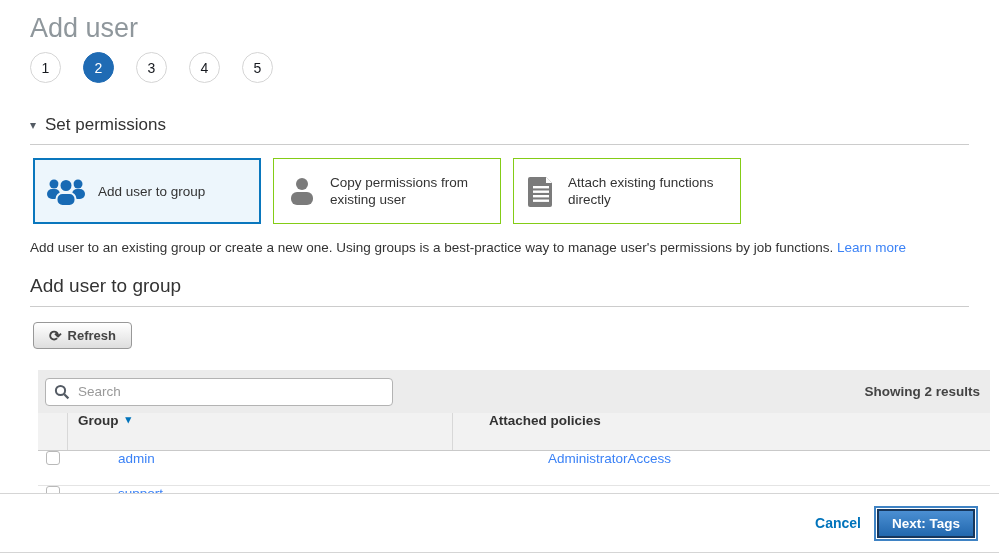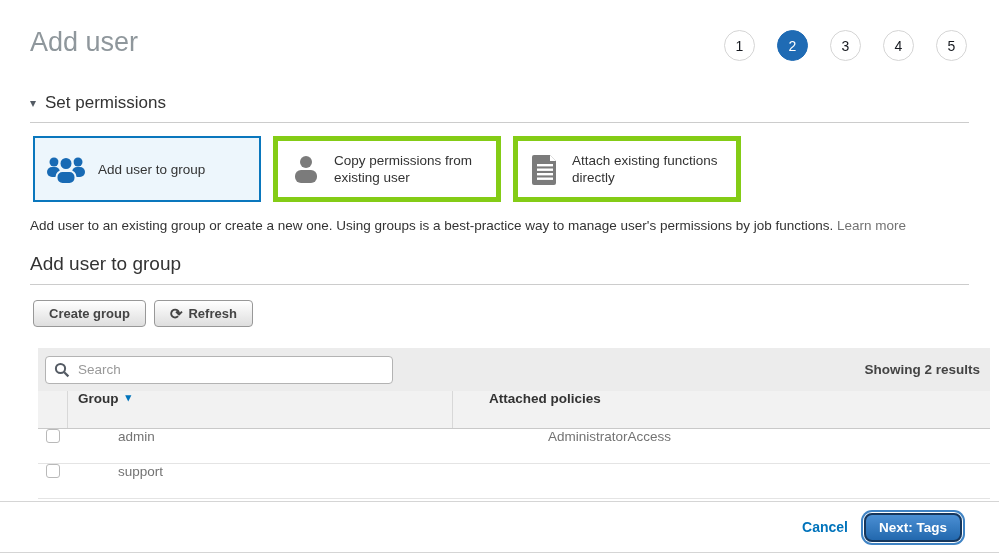--- a/index.html
+++ b/index.html
@@ -9,21 +9,22 @@
     background: #fff;
     font-family: "Liberation Sans", sans-serif;
     color: #333;
     position: relative;
     overflow: hidden;
   }
 
   
   .page-header {
     display: flex; justify-content: space-between; align-items: flex-start;
-    padding: 24px 30px 0 30px;
+    padding: 10px 30px 0 30px;
+    flex-direction: column;
   }
   .page-title {
     font-size: 27px; font-weight: 400; color: #8f979c;
     margin: 0; line-height: 36px;
   }
   .steps { display: flex; gap: 22px; margin-top: 6px; margin-right: 2px; }
   .step {
     width: 31px; height: 31px; border-radius: 50%;
     border: 1px solid #d5d5d5; background: #fff; color: #16191f;
     display: flex; align-items: center; justify-content: center;
@@ -38,32 +39,32 @@
     padding-bottom: 9px;
     border-bottom: 1px solid #ccc;
     display: flex; align-items: center; gap: 9px;
   }
   .caret { font-size: 12px; color: #545b64; }
 
   
   .cards { display: flex; gap: 12px; margin: 13px 30px 0 33px; }
   .card {
     width: 228px; height: 66px;
-    border: 5px solid #84cc16; background: #fff;
+    border: 1px solid #84cc16; background: #fff;
     display: flex; align-items: center; gap: 12px;
     padding: 8px 12px; cursor: pointer;
   }
   .card.selected {
     border: 2px solid #0a77bd; background: #edf6fc; padding: 0 11px;
   }
   .card-label { font-size: 13.5px; line-height: 17px; color: #333; }
 
   
   .desc { margin: 16px 30px 0 30px; font-size: 13.5px; color: #333; }
-  a.link { color: #737373; text-decoration: none; cursor: pointer; }
+  a.link { color: #3b82f6; text-decoration: none; cursor: pointer; }
 
   
   .group-heading {
     margin: 20px 30px 0 30px;
     font-size: 19px; font-weight: 400; color: #333;
     padding-bottom: 9px; border-bottom: 1px solid #ccc;
   }
   .actions { display: flex; gap: 8px; margin: 15px 30px 0 33px; }
   .btn {
     background: linear-gradient(#ffffff, #dedede);
@@ -111,31 +112,31 @@
   .col-policies { flex: 1; padding-left: 15px; }
   .thead .col-policies { border-left: 1px solid #d8d8d8; margin-left: -1px; padding-left: 36px; }
   .sort-arrow { color: #0073bb; font-size: 11px; }
   .checkbox {
     width: 14px; height: 14px; background: #fff;
     border: 1px solid #b9b9b9; border-radius: 3px; cursor: pointer;
   }
 
   
   .footer {
-    position: absolute; left: 0; right: 0; bottom: 4px; height: 52px;
+    position: absolute; left: 0; right: 0; bottom: 4px; height: 60px;
     background: #fff;
     border-top: 1px solid #d5d5d5; border-bottom: 1px solid #d5d5d5;
     display: flex; align-items: center; justify-content: flex-end;
-    gap: 16px; padding-right: 37px;
+    gap: 16px; padding-right: 24px;
   }
   .cancel-link { font-size: 14px; font-weight: bold; color: #0073bb; cursor: pointer; text-decoration: none; }
   .btn-secondary { padding: 6px 16px; font-size: 13.5px; }
   .btn-primary {
     background: linear-gradient(#4b8fd3, #2268ae);
-    border: 2px solid #16365c; border-radius: 8px;
+    border: 2px solid #16365c; border-radius: 0;
     color: #fff; font-weight: bold; font-size: 13.5px;
     padding: 5px 13px; cursor: pointer;
     box-shadow: 0 0 0 1px #fff, 0 0 0 3px #3f83c4;
     font-family: "Liberation Sans", sans-serif;
   }
   svg { display: block; }
 </style>
 </head>
 <body>
 
@@ -194,21 +195,20 @@
 </div>
 
 <div class="desc">
   <span>Add user to an existing group or create a new one. Using groups is a best-practice way to manage user's permissions by job functions.</span>
   <a class="link">Learn more</a>
 </div>
 
 <h2 class="group-heading">Add user to group</h2>
 
 <div class="actions">
-  <button class="btn">Create group</button>
   <button class="btn">
     <span class="refresh-glyph">⟳</span>
     <span>Refresh</span>
   </button>
 </div>
 
 <div class="table-wrap">
   <div class="table-toolbar">
     <div class="search-box">
       <span>

